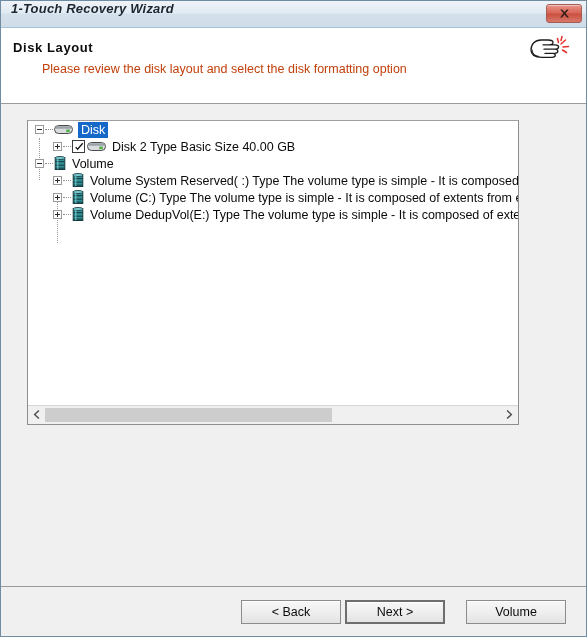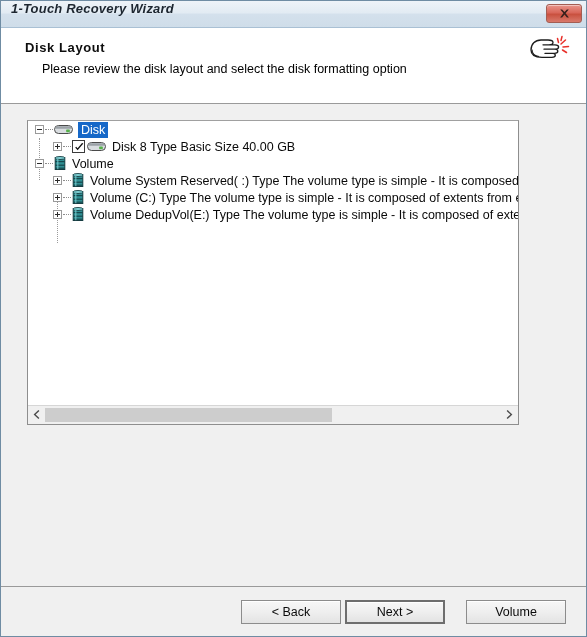--- a/index.html
+++ b/index.html
@@ -64,26 +64,26 @@
     flex: 0 0 76px;
     background: #ffffff;
     border-bottom: 1px solid #9a9a9a;
     box-sizing: border-box;
     padding: 12px 0 0 0;
   }
   .header-title {
     font-size: 13px;
     font-weight: bold;
     color: #0d0d0d;
-    padding-left: 24px;
+    padding-left: 12px;
     letter-spacing: 0.6px;
   }
   .header-sub {
     font-size: 12.5px;
-    color: #000000;
+    color: #c2410c;
     padding-left: 41px;
     padding-top: 7px;
   }
   .header-icon {
     position: absolute;
     right: 13px;
     top: 6px;
     width: 48px;
     height: 36px;
   }
@@ -341,21 +341,21 @@
               <path d="M1.2 5.6 L3.6 8.3 L9.4 1.6 L8.0 1.0 L3.6 6.2 L2.2 4.7 Z" fill="#111111"></path>
             </svg>
           </span>
           <span class="icon-disk">
             <svg width="19" height="11" viewBox="0 0 19 11">
               <rect x="0.5" y="1.5" width="18" height="8" rx="4" ry="4" fill="#d9dde0" stroke="#4a4a4a"></rect>
               <rect x="1.5" y="2.3" width="16" height="2.4" rx="1.2" fill="#9aa1a6"></rect>
               <rect x="12.2" y="5.6" width="3.6" height="2.6" rx="0.6" fill="#56b14a"></rect>
             </svg>
           </span>
-          <span class="tlabel">Disk 8 Type Basic Size 40.00 GB</span>
+          <span class="tlabel">Disk 2 Type Basic Size 40.00 GB</span>
         </div>
 
         <div class="trow lvl0">
           <span class="expander"></span>
           <span class="conn"></span>
           <span class="icon-vol">
             <svg width="12" height="15" viewBox="0 0 12 15">
               <rect x="1.2" y="1.5" width="9.6" height="12" fill="#2f8f93" stroke="#163c41" stroke-width="1"></rect>
               <ellipse cx="6" cy="2.0" rx="4.8" ry="1.5" fill="#7fd2d6" stroke="#163c41" stroke-width="0.9"></ellipse>
               <rect x="1.2" y="5.0" width="9.6" height="1.2" fill="#15484d"></rect>

